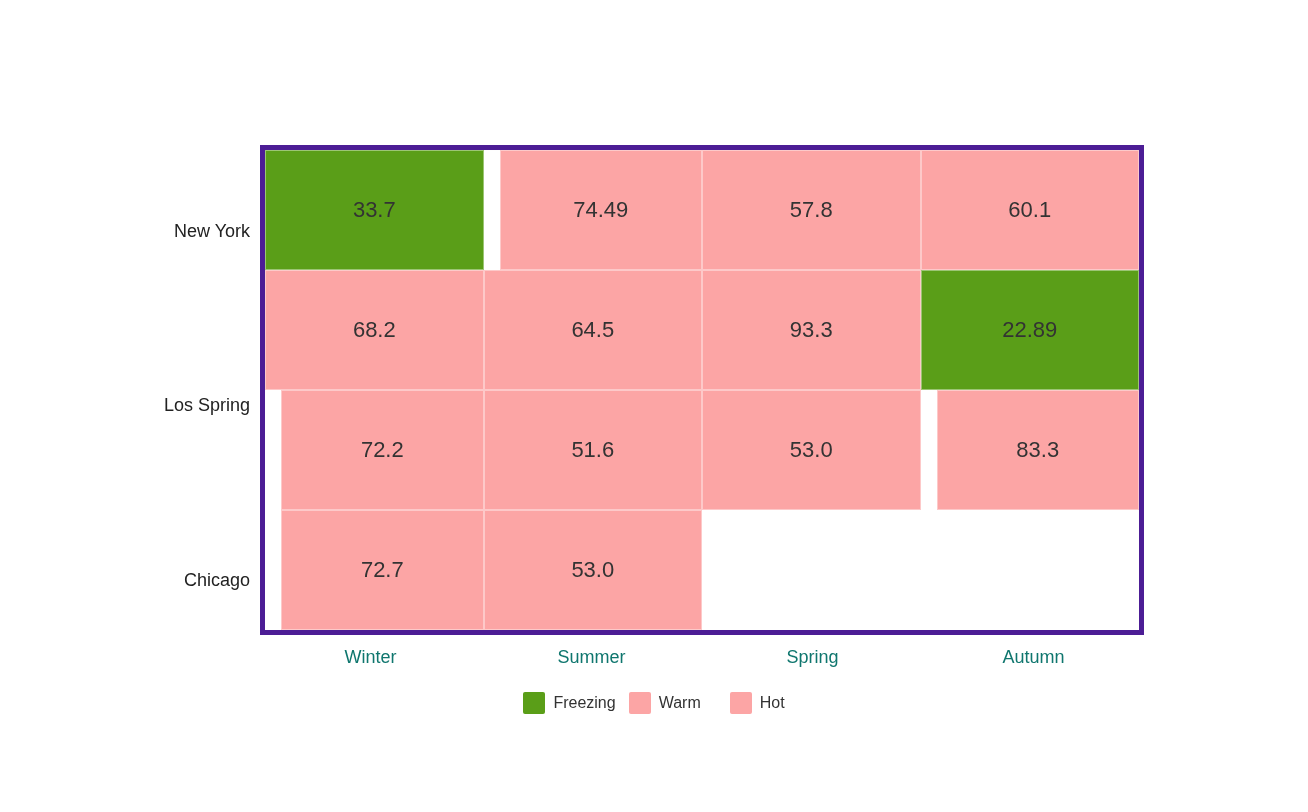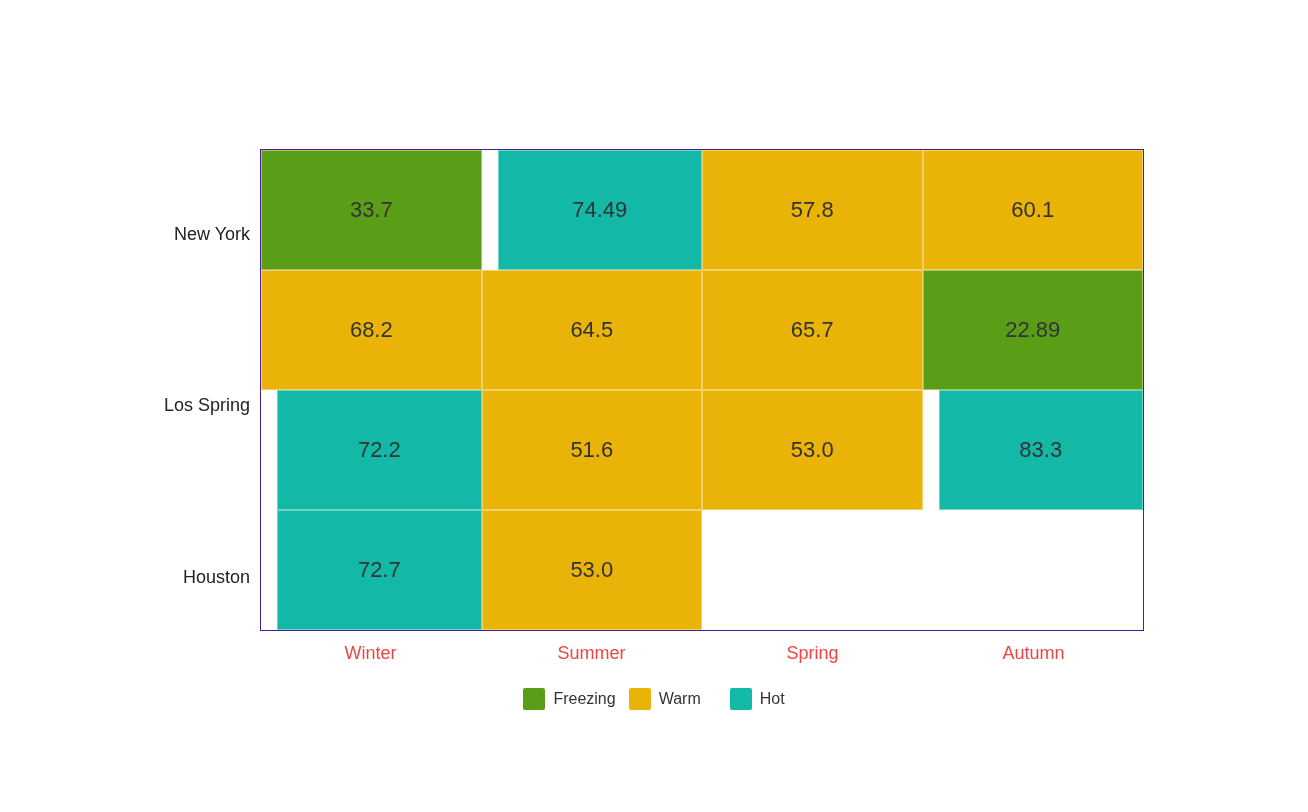--- a/index.html
+++ b/index.html
@@ -69,21 +69,21 @@
     .grid-area {
       flex: 1;
       display: flex;
       flex-direction: column;
     }
 
     .heatmap-grid {
       display: grid;
       grid-template-columns: repeat(4, 1fr);
       grid-template-rows: repeat(4, 120px);
-      border: 1px solid #4c1d95;
+      border: 5px solid #4c1d95;
       text-align: right;
     }
 
     .cell {
       display: flex;
       align-items: center;
       justify-content: center;
       font-size: 22px;
       font-weight: 500;
       color: #333;
@@ -93,21 +93,21 @@
 
     .col-labels {
       display: grid;
       grid-template-columns: repeat(4, 1fr);
       margin-top: 12px;
     }
 
     .col-label {
       text-align: center;
       font-size: 18px;
-      color: #ef4444;
+      color: #0f766e;
       font-family: Arial, sans-serif;
     }
 
     .legend {
       display: flex;
       flex-direction: row;
       align-items: center;
       gap: 13px;
       margin-top: 24px;
     }
@@ -122,46 +122,46 @@
     }
 
     .legend-swatch {
       width: 22px;
       height: 22px;
       border-radius: 2px;
     }
 
     
     .freezing { background-color: #5a9e18; }
-    .warm     { background-color: #eab308; }
-    .hot      { background-color: #14b8a6; margin-left: 16px; }
+    .warm     { background-color: #fca5a5; }
+    .hot      { background-color: #fca5a5; margin-left: 16px; }
   </style>
 </head>
 <body>
 
 <div class="chart-container">
   <div class="chart-title"></div>
   <div class="chart-subtitle"></div>
 
   <div class="chart-body">
     <div class="row-labels" id="row-labels">
         <div class="row-label">New York</div>
         <div class="row-label">Los Spring</div>
-        <div class="row-label">Houston</div>
+        <div class="row-label">Chicago</div>
       </div>
 
     <div class="grid-area">
       <div class="heatmap-grid" id="heatmap-grid">
           <div class="cell freezing">33.7</div>
           <div class="cell hot">74.49</div>
           <div class="cell warm">57.8</div>
           <div class="cell warm">60.1</div>
           <div class="cell warm">68.2</div>
           <div class="cell warm">64.5</div>
-          <div class="cell warm">65.7</div>
+          <div class="cell warm">93.3</div>
           <div class="cell freezing">22.89</div>
           <div class="cell hot">72.2</div>
           <div class="cell warm">51.6</div>
           <div class="cell warm">53.0</div>
           <div class="cell hot">83.3</div>
           <div class="cell hot">72.7</div>
           <div class="cell warm">53.0</div>
         </div>
       <div class="col-labels" id="col-labels">
           <div class="col-label">Winter</div>

